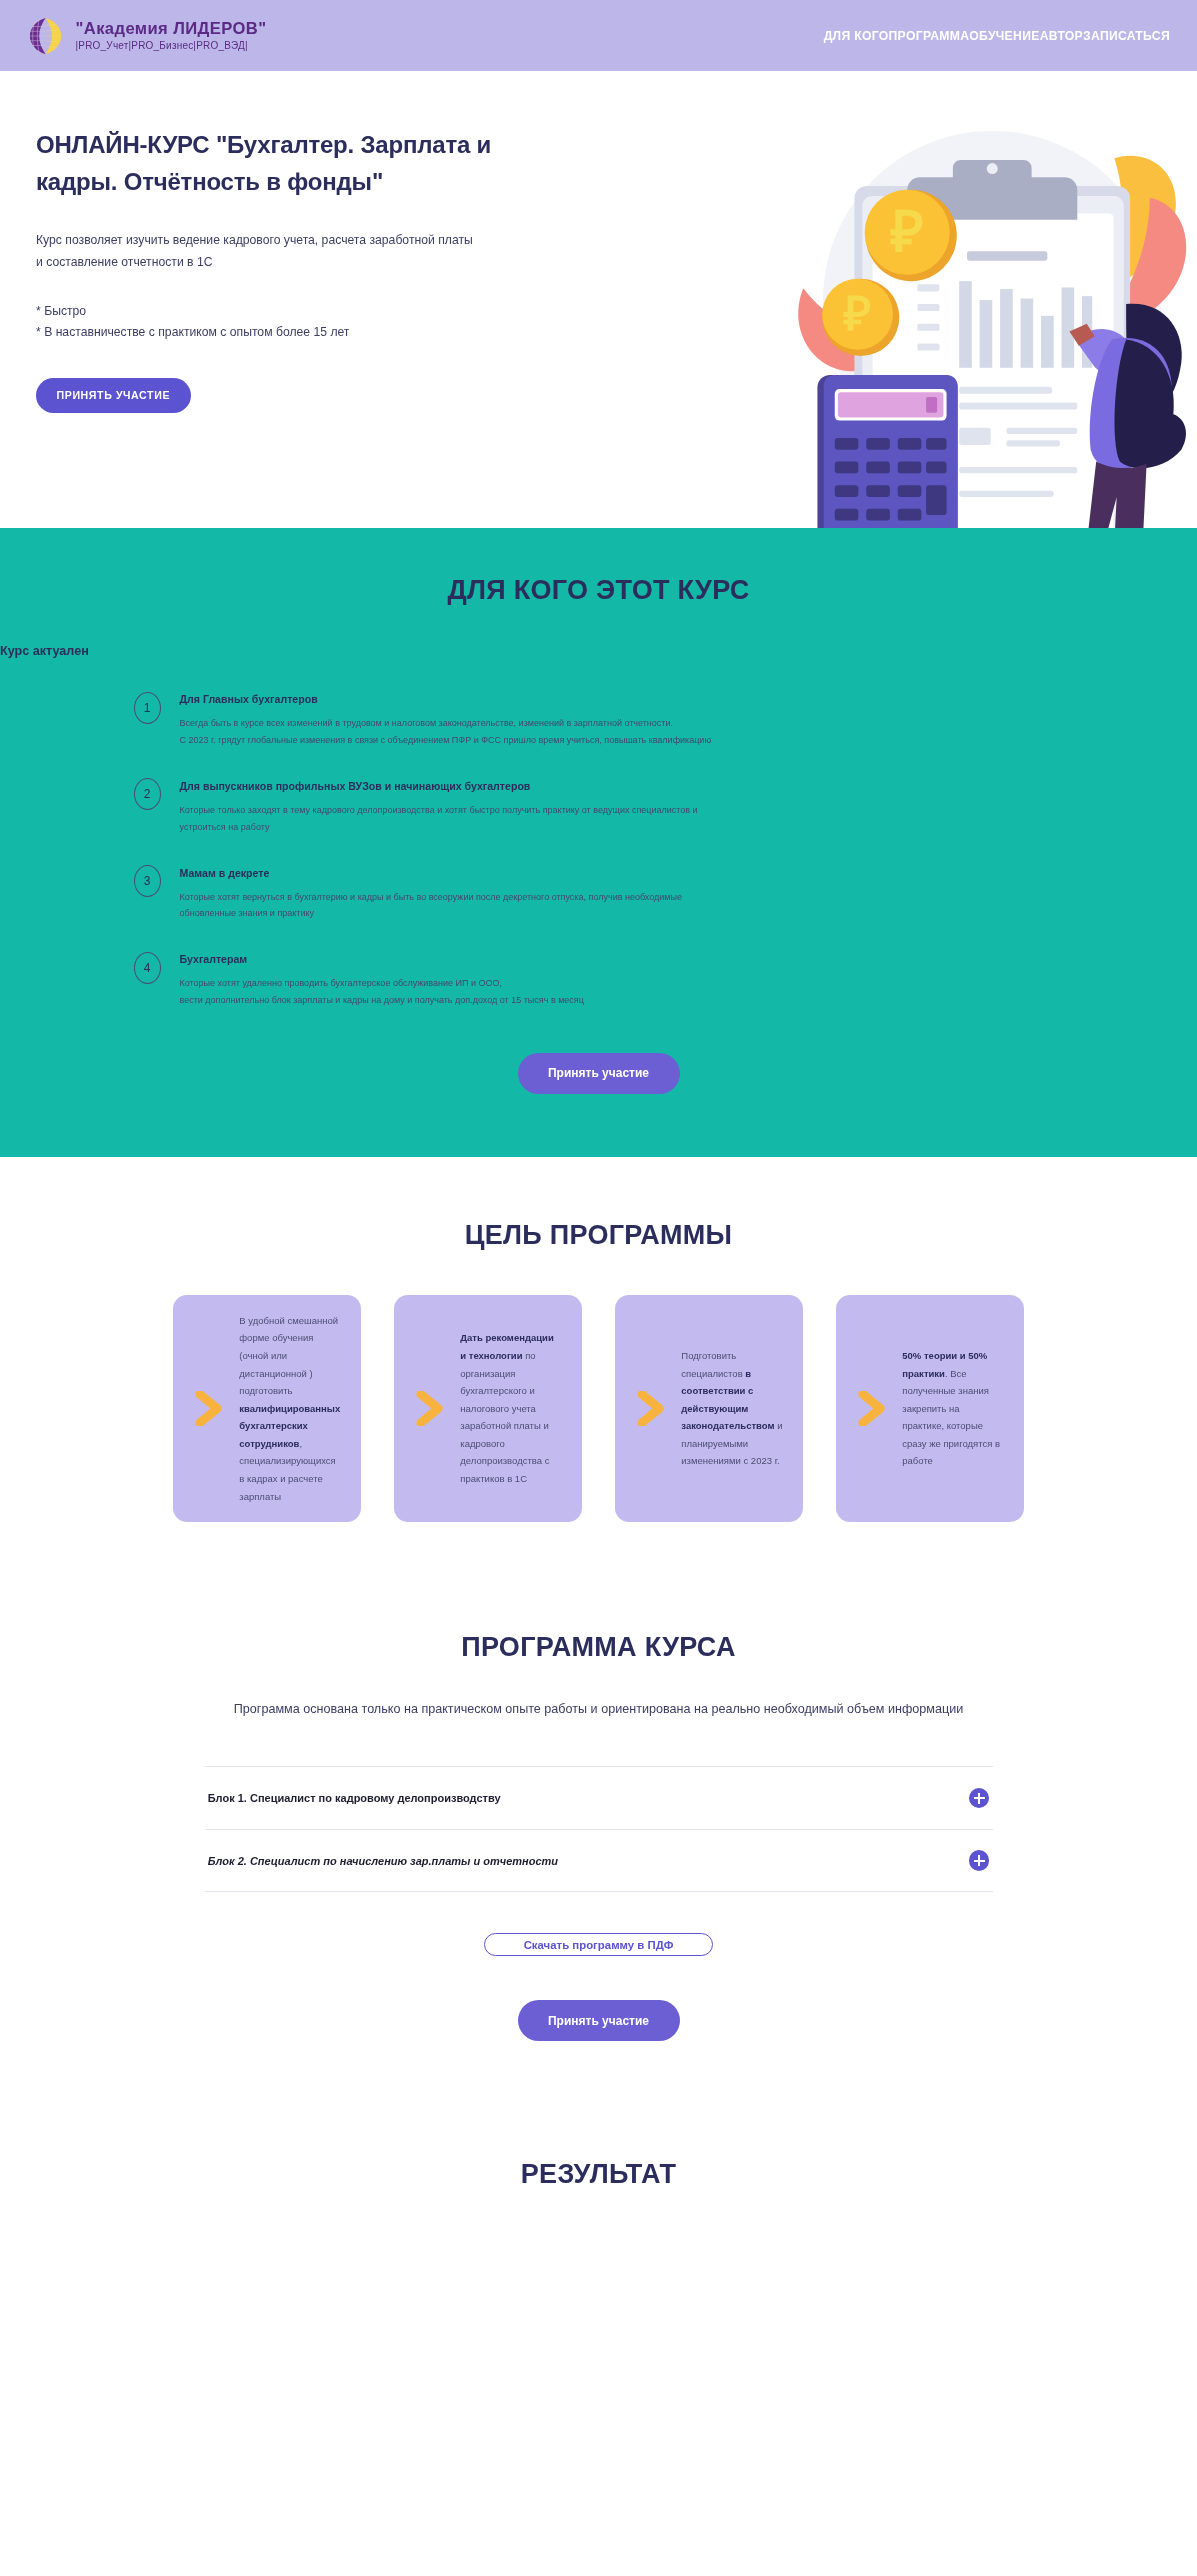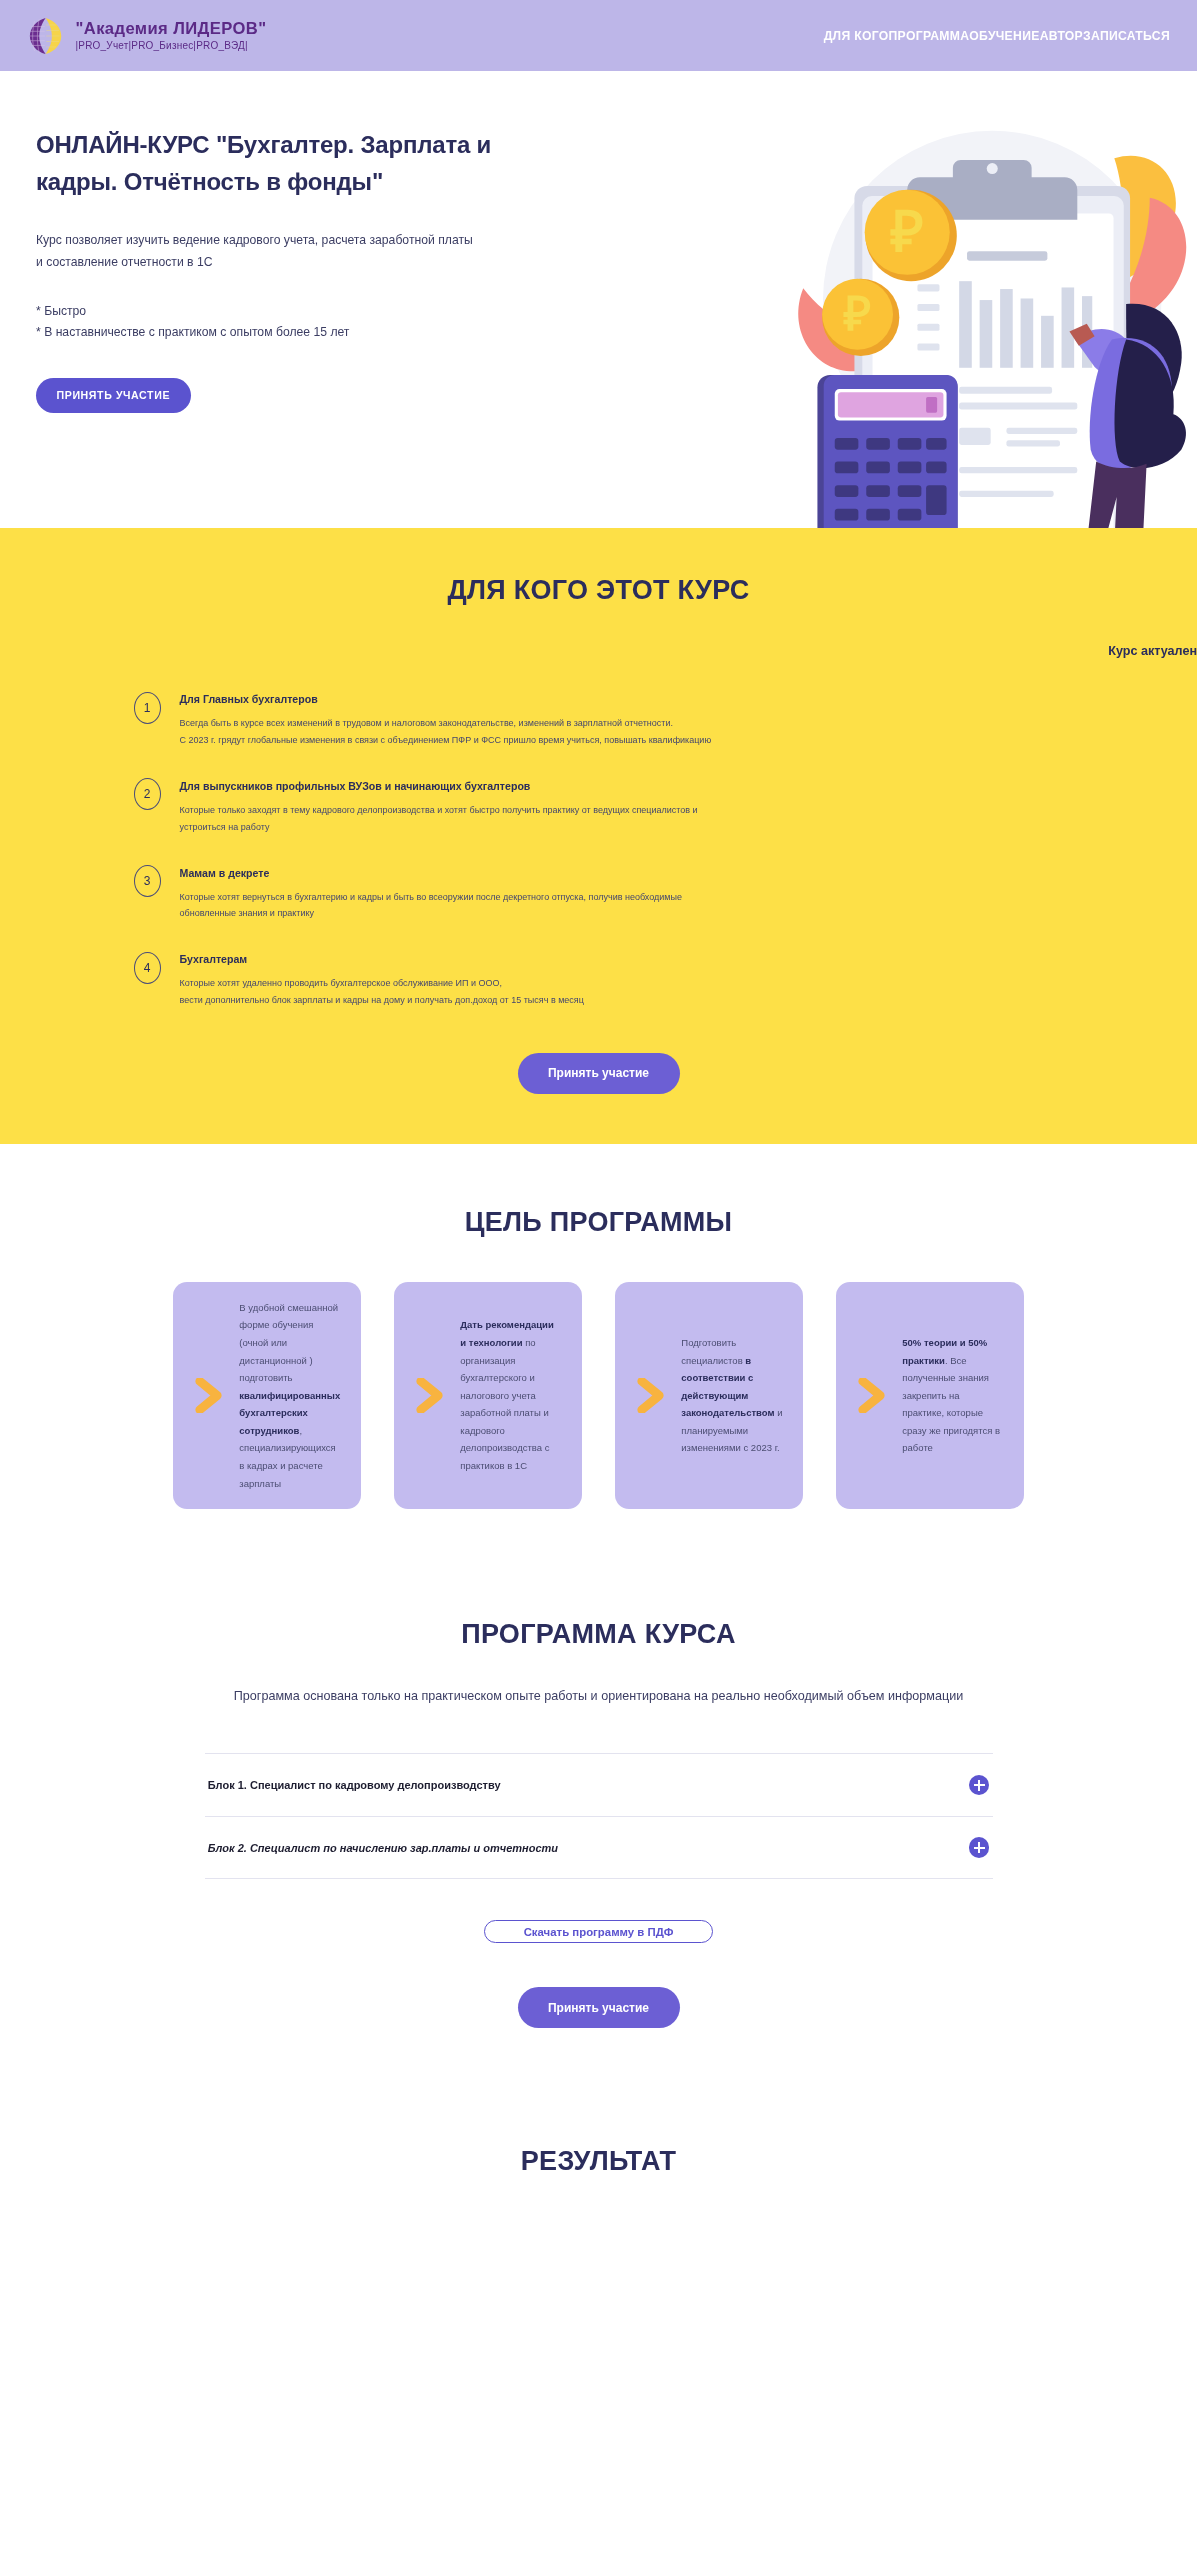--- a/index.html
+++ b/index.html
@@ -61,27 +61,27 @@
     background: #5b53cf; color: #fff; border: none; border-radius: 19px;
     padding: 0 20.5px; height: 35px; font-size: 10.6px; font-weight: bold;
     letter-spacing: 0.6px; cursor: pointer;
     font-family: "Liberation Sans", sans-serif;
   }
 
   
   .hero-art { position: absolute; right: 0; top: 32px; width: 441px; height: 465px; z-index: 1; }
 
   
-  .sec-audience { background: #fde047; padding: 47px 0 50px; }
+  .sec-audience { background: #14b8a6; padding: 47px 0 63px; }
   .sec-title {
     text-align: center; font-size: 27px; font-weight: bold;
     color: #2b2d5c; letter-spacing: 0.3px;
   }
   .sec-sub {
-    text-align: right; font-size: 12.6px; font-weight: bold;
+    text-align: left; font-size: 12.6px; font-weight: bold;
     color: #2b2d5c; margin-top: 38px;
   }
   .aud-list { margin: 32px auto 0; width: 930px; }
   .aud-item { display: flex; gap: 19px; margin-bottom: 28px; align-items: flex-start; }
   .aud-num {
     flex: 0 0 auto; width: 27px; height: 32px; border: 1.1px solid #4a4c78;
     border-radius: 50%; display: flex; align-items: center; justify-content: center;
     font-size: 12px; color: #2b2d5c; margin-top: 1.6px;
   }
   .aud-body { padding-top: 3.2px; }

